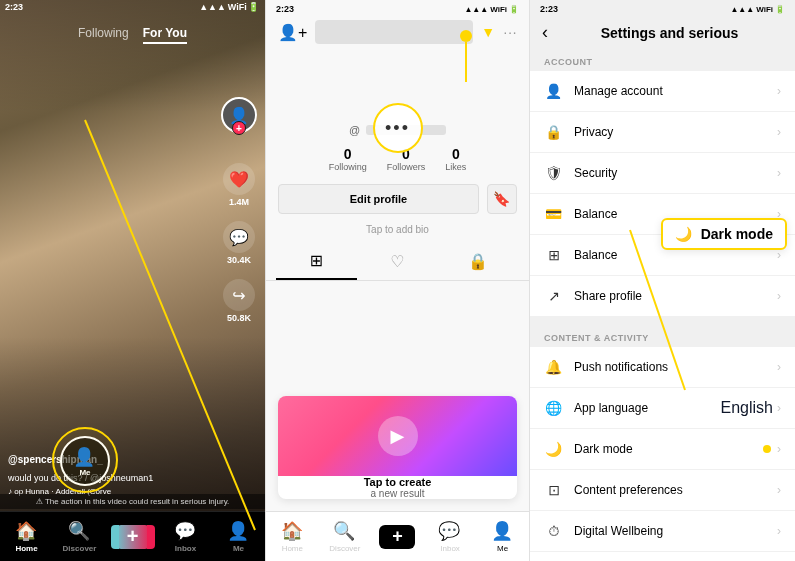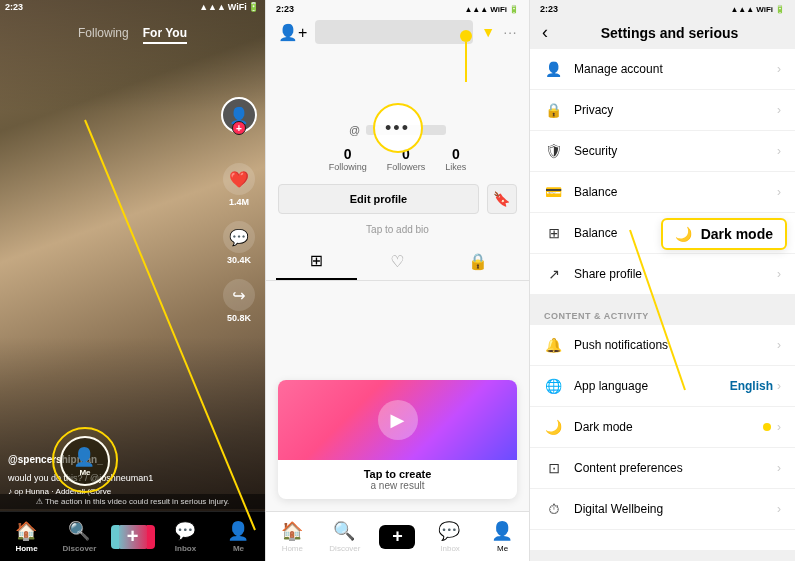--- a/index.html
+++ b/index.html
@@ -414,21 +414,21 @@
     .create-video-thumbnail {
       width: 100%;
       height: 80px;
       background: linear-gradient(135deg, #ff6b9d, #ff4e8a, #c44dff, #6b4dff);
       display: flex;
       align-items: center;
       justify-content: center;
     }
 
     .create-video-text {
-      padding: 8px;
+      padding: 0;
       text-align: center;
     }
 
     .tap-to-create {
       font-size: 11px;
       font-weight: 700;
       color: #000;
     }
 
     .a-new-video {
@@ -550,23 +550,22 @@
       color: #333;
     }
 
     .settings-item-label {
       flex: 1;
       font-size: 12px;
       color: #000;
     }
 
     .settings-item-right {
-      font-size: 12px;
-      color: #0369a1;
-      font-weight: bold;
+      font-size: 16px;
+      color: #0f172a;
     }
 
     .settings-chevron {
       font-size: 12px;
       color: #ccc;
       margin-left: 4px;
     }
 
     
     .annotation-svg {
@@ -841,20 +840,21 @@
       </div>
     </div>
 
     <div class="settings-top-bar">
       <span class="settings-back">‹</span>
       <span class="settings-title">Settings and serious</span>
     </div>
 
     <div class="settings-list">
 
+      <div class="settings-section-header">ACCOUNT</div>
       <div class="settings-group">
         <div class="settings-item">
           <span class="settings-item-icon">👤</span>
           <span class="settings-item-label">Manage account</span>
           <span class="settings-chevron">›</span>
         </div>
         <div class="settings-item">
           <span class="settings-item-icon">🔒</span>
           <span class="settings-item-label">Privacy</span>
           <span class="settings-chevron">›</span>

